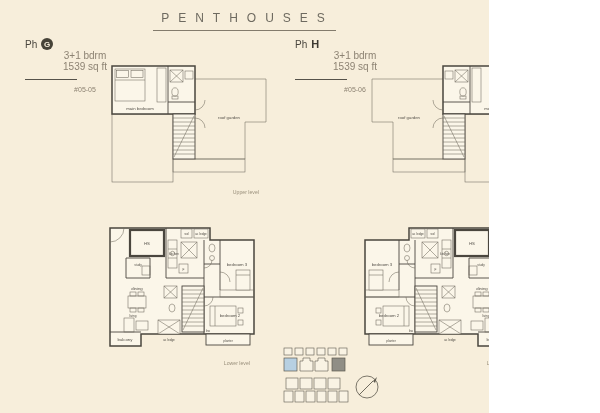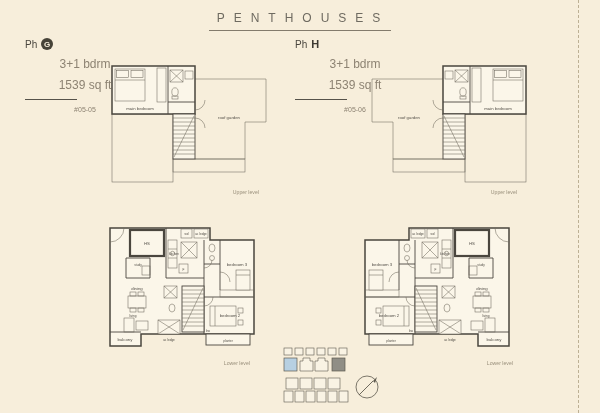--- a/index.html
+++ b/index.html
@@ -1,28 +1,28 @@
 <!DOCTYPE html>
 <html><head>
 <meta charset="utf-8">
 <style>
   html,body{margin:0;padding:0;}
-  .page{position:relative;width:600px;height:413px;background:#f7eedb;overflow:hidden;
-        font-family:"Liberation Sans",sans-serif;color:#56524a;}
+  .page{position:relative;width:476px;height:413px;background:#f7eedb;overflow:hidden;
+        font-family:"Liberation Sans",sans-serif;color:#56524a;padding-left:13px;}
   .title-wrap{position:absolute;top:8px;left:0;width:100%;text-align:center;}
   .title{display:inline-block;font-size:12px;letter-spacing:9px;color:#6e6a60;
          border-bottom:1px solid #837b6c;padding:0 2px 5px 8px;}
   .edge-line{position:absolute;top:0;left:578px;height:413px;width:0;
              border-left:1px dashed #bdb094;}
   .unit-header{position:absolute;width:120px;text-align:center;}
   .unit-header .phline{font-size:10px;color:#4a463e;display:flex;align-items:center;gap:4px;}
   .badge{display:inline-flex;align-items:center;justify-content:center;width:12px;height:12px;
          border-radius:50%;background:#474338;color:#f7eedb;font-size:8px;font-weight:bold;}
   .letter-plain{font-weight:bold;font-size:11px;color:#3e3a32;}
-  .sub{font-size:12px;color:#8d8373;margin-top:7px;}
+  .sub{font-size:10px;color:#8d8373;margin-top:0;}
   .hdr-rule{width:52px;border-bottom:1px solid #56524a;margin-top:7px;}
   .unitno{font-size:7px;color:#8d8373;margin-top:6px;}
   .plan{position:absolute;}
   svg text{font-family:"Liberation Sans",sans-serif;}
   .rl{font-size:4.3px;fill:#55514a;}
   .tn{font-size:3.1px;fill:#55514a;}
   .lv{font-size:5.2px;fill:#9a907c;}
   .w{stroke:#4a463e;stroke-width:1.5;fill:none;}
   .w1{stroke:#4a463e;stroke-width:0.9;fill:none;}
   .t{stroke:#6f6a5e;stroke-width:0.55;fill:none;}

